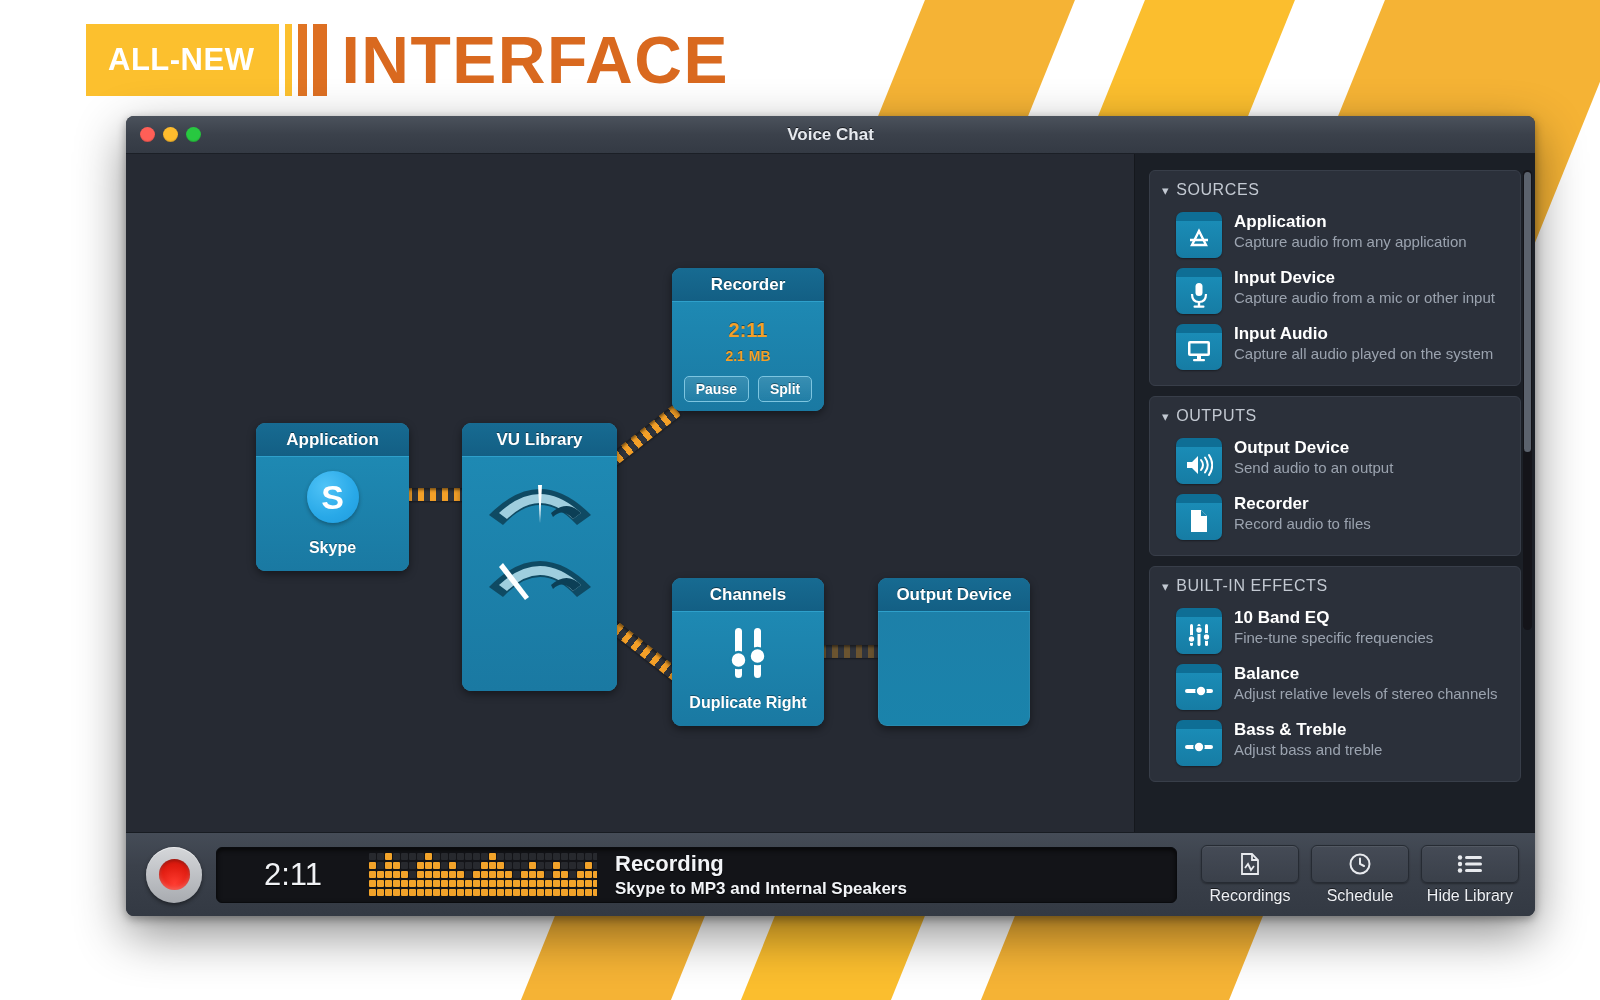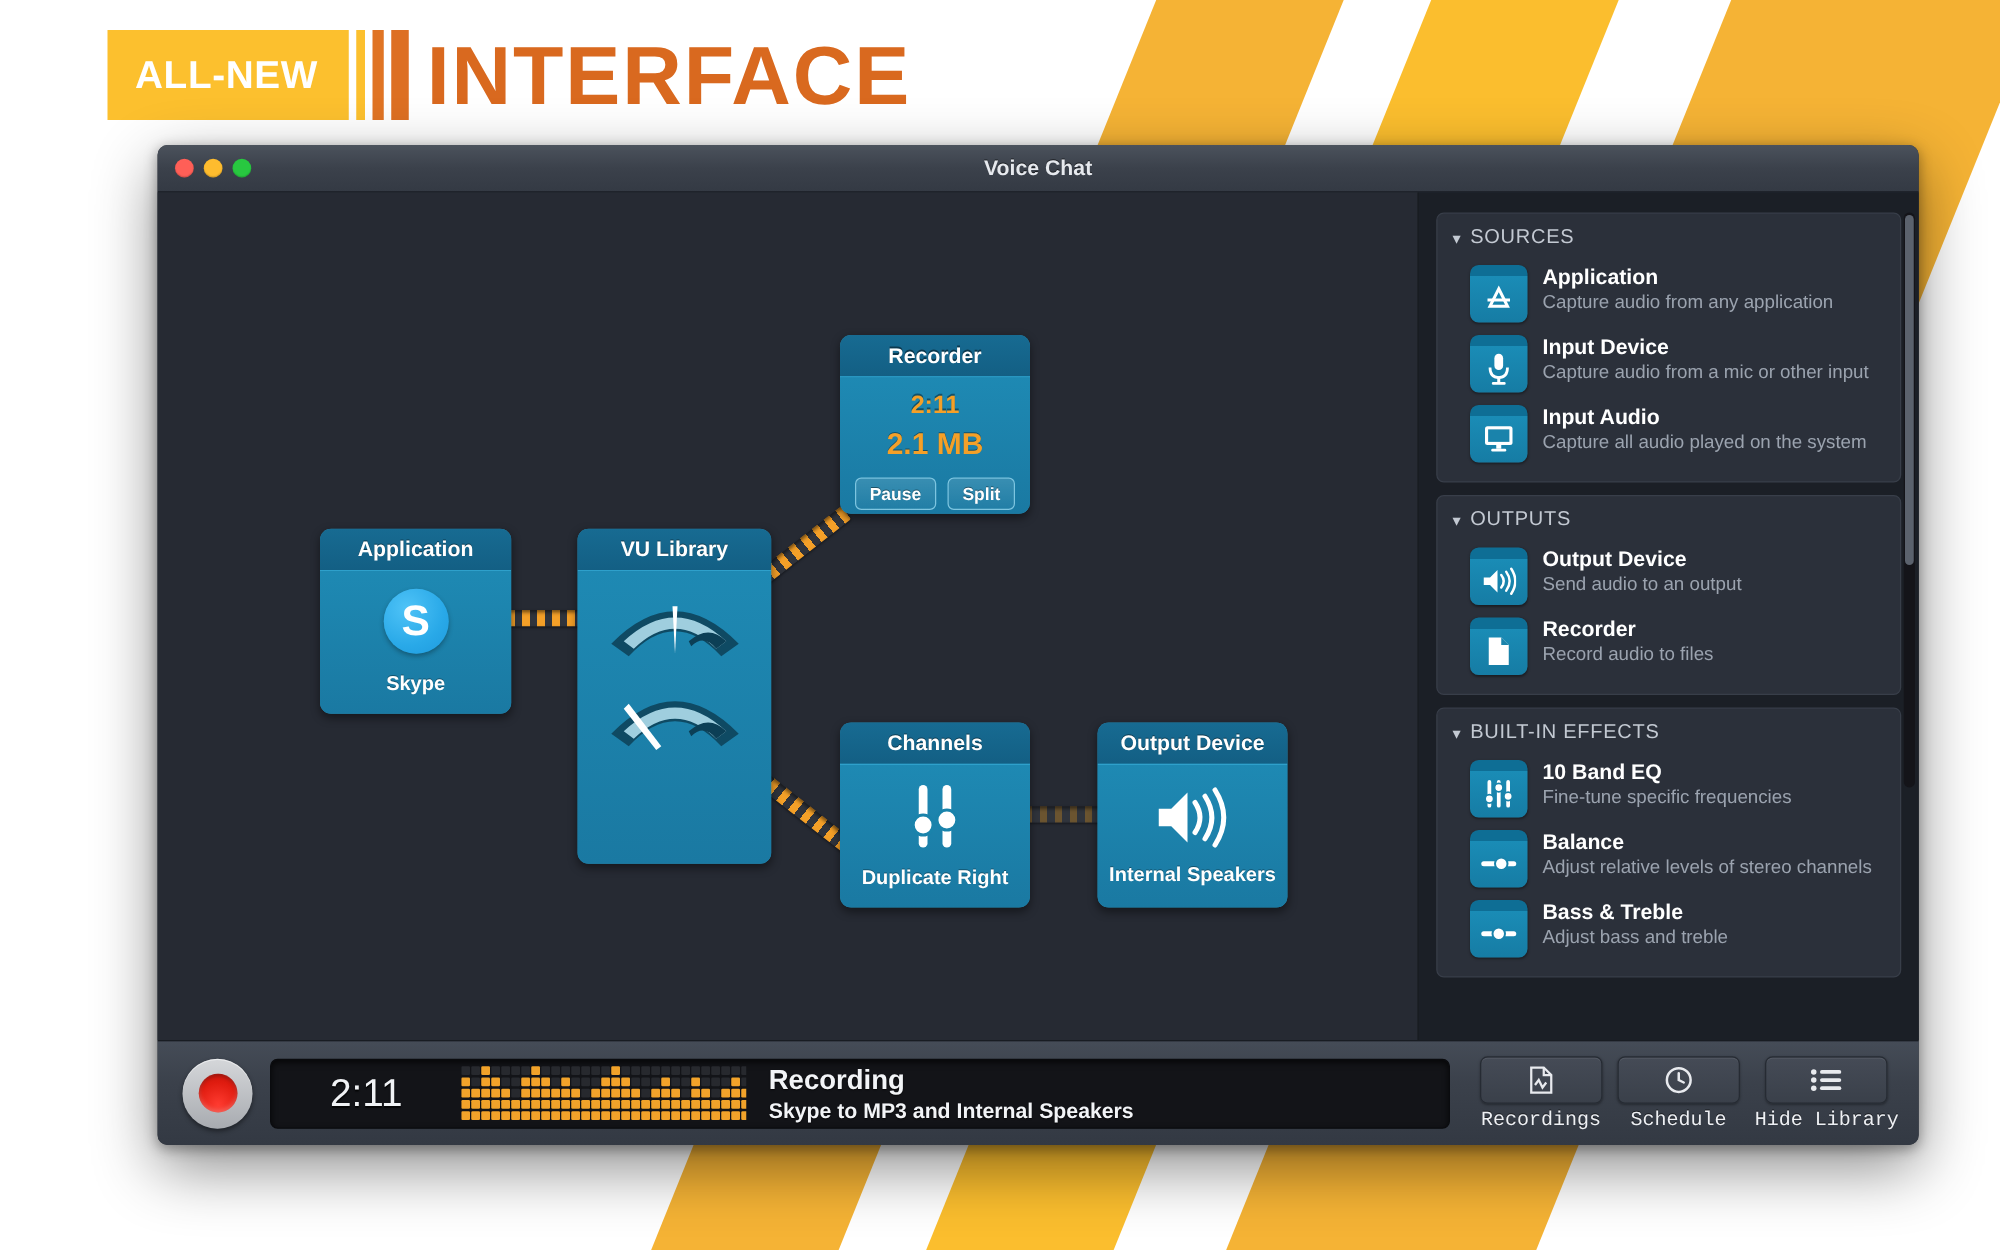--- a/index.html
+++ b/index.html
@@ -133,21 +133,21 @@
     position: relative;
   }
   .node-label {
     color: #ffffff; font-size: 16px; font-weight: bold;
     text-shadow: 0 -1px 0 rgba(0,0,0,.35);
   }
 
   
   #node-recorder { left: 546px; top: 114px; width: 152px; height: 143px; }
   .rec-time { color: #f4a028; font-size: 20px; font-weight: bold; margin-top: 8px; text-shadow: 0 -1px 0 rgba(0,0,0,.4); }
-  .rec-size { color: #f4a028; font-size: 24px; font-weight: bold; margin-top: 6px; text-shadow: 0 -1px 0 rgba(0,0,0,.4); }
+  .rec-size { color: #f4a028; font-size: 14px; font-weight: bold; margin-top: 6px; text-shadow: 0 -1px 0 rgba(0,0,0,.4); }
   .rec-buttons { display: flex; gap: 9px; margin-top: 12px; }
   .rec-btn {
     border: 1px solid #7dc5e0;
     border-radius: 5px;
     background: linear-gradient(to bottom, rgba(255,255,255,0.13), rgba(255,255,255,0.03));
     color: #ffffff; font-size: 14px; font-weight: bold;
     padding: 4px 11px;
     text-shadow: 0 -1px 0 rgba(0,0,0,.4);
   }
 
@@ -310,21 +310,21 @@
   #toolbar-right { display: flex; gap: 12px; margin-left: 10px; }
   .tb-item { display: flex; flex-direction: column; align-items: center; gap: 4px; }
   .tb-btn {
     width: 98px; height: 38px;
     border: 1px solid #262b33;
     border-radius: 6px;
     background: linear-gradient(to bottom, #454b56 0%, #3a404a 100%);
     display: flex; align-items: center; justify-content: center;
     box-shadow: inset 0 1px 0 rgba(255,255,255,.08), 0 1px 2px rgba(0,0,0,.35);
   }
-  .tb-label { color: #eef0f4; font-size: 16px; text-shadow: 0 -1px 0 rgba(0,0,0,.6); font-family: Liberation Mono, monospace; }
+  .tb-label { color: #eef0f4; font-size: 16px; text-shadow: 0 -1px 0 rgba(0,0,0,.6); }
 
   svg { display: block; }
 </style>
 </head>
 <body>
 
 <div id="bg">
   <div class="stripe y" style="left:1030px; width:150px;"></div>
   <div class="stripe w" style="left:1180px; width:70px;"></div>
   <div class="stripe y2" style="left:1250px; width:150px;"></div>
@@ -417,31 +417,20 @@
               <circle cx="19.5" cy="34" r="8" fill="#ffffff" stroke="#1a83ab" stroke-width="2.5"></circle>
               <circle cx="38.5" cy="30" r="8" fill="#ffffff" stroke="#1a83ab" stroke-width="2.5"></circle>
             </svg>
           </div>
           <div class="node-label">Duplicate Right</div>
         </div>
       </div>
 
       <div class="node" id="node-output">
         <div class="node-header">Output Device</div>
-        <div class="node-body">
-          <div style="width:62px;height:52px;">
-            <svg width="62" height="52" viewBox="0 0 62 52">
-              <path d="M4 19 H14 L27 6 V46 L14 33 H4 Z" fill="#ffffff"></path>
-              <path d="M33 14 Q41 26 33 38" stroke="#ffffff" stroke-width="4" fill="none" stroke-linecap="round"></path>
-              <path d="M41 9 Q52 26 41 43" stroke="#ffffff" stroke-width="4" fill="none" stroke-linecap="round"></path>
-              <path d="M49 4 Q63 26 49 48" stroke="#ffffff" stroke-width="4" fill="none" stroke-linecap="round"></path>
-            </svg>
-          </div>
-          <div class="node-label">Internal Speakers</div>
-        </div>
       </div>
 
     </div>
 
     <div id="sidebar">
 
       <div class="lib-section">
         <div class="lib-header">
           <span class="chev">▾</span>
           <span>SOURCES</span>

